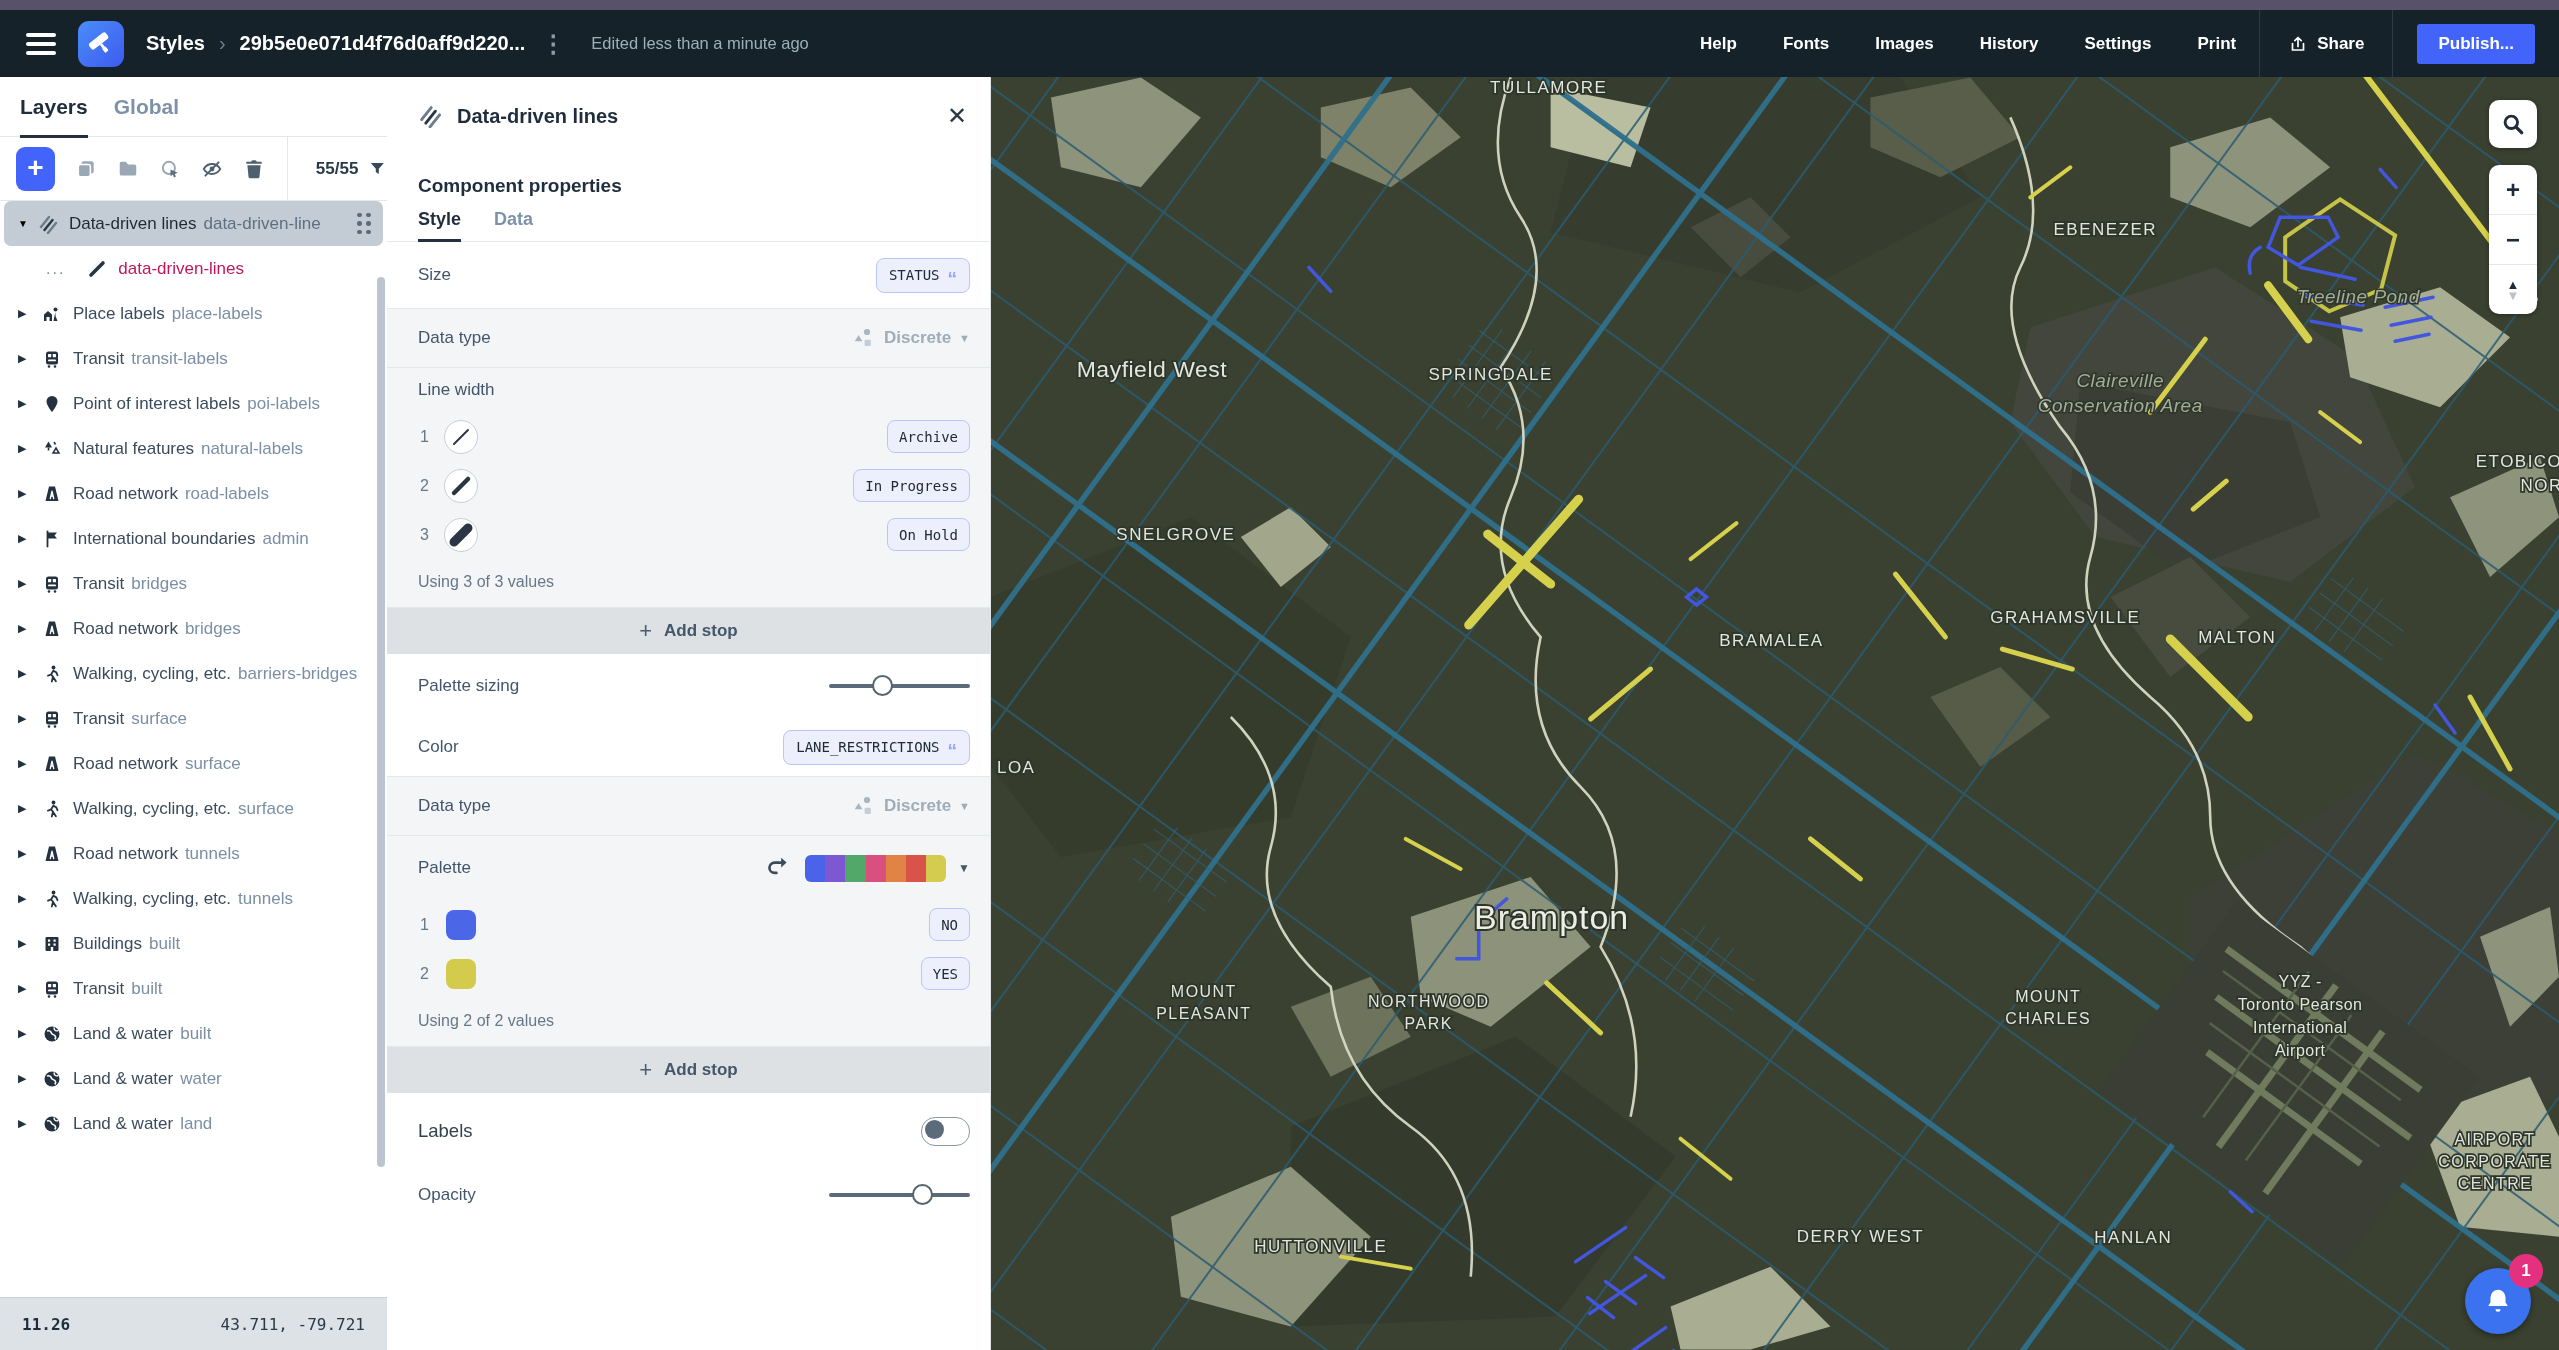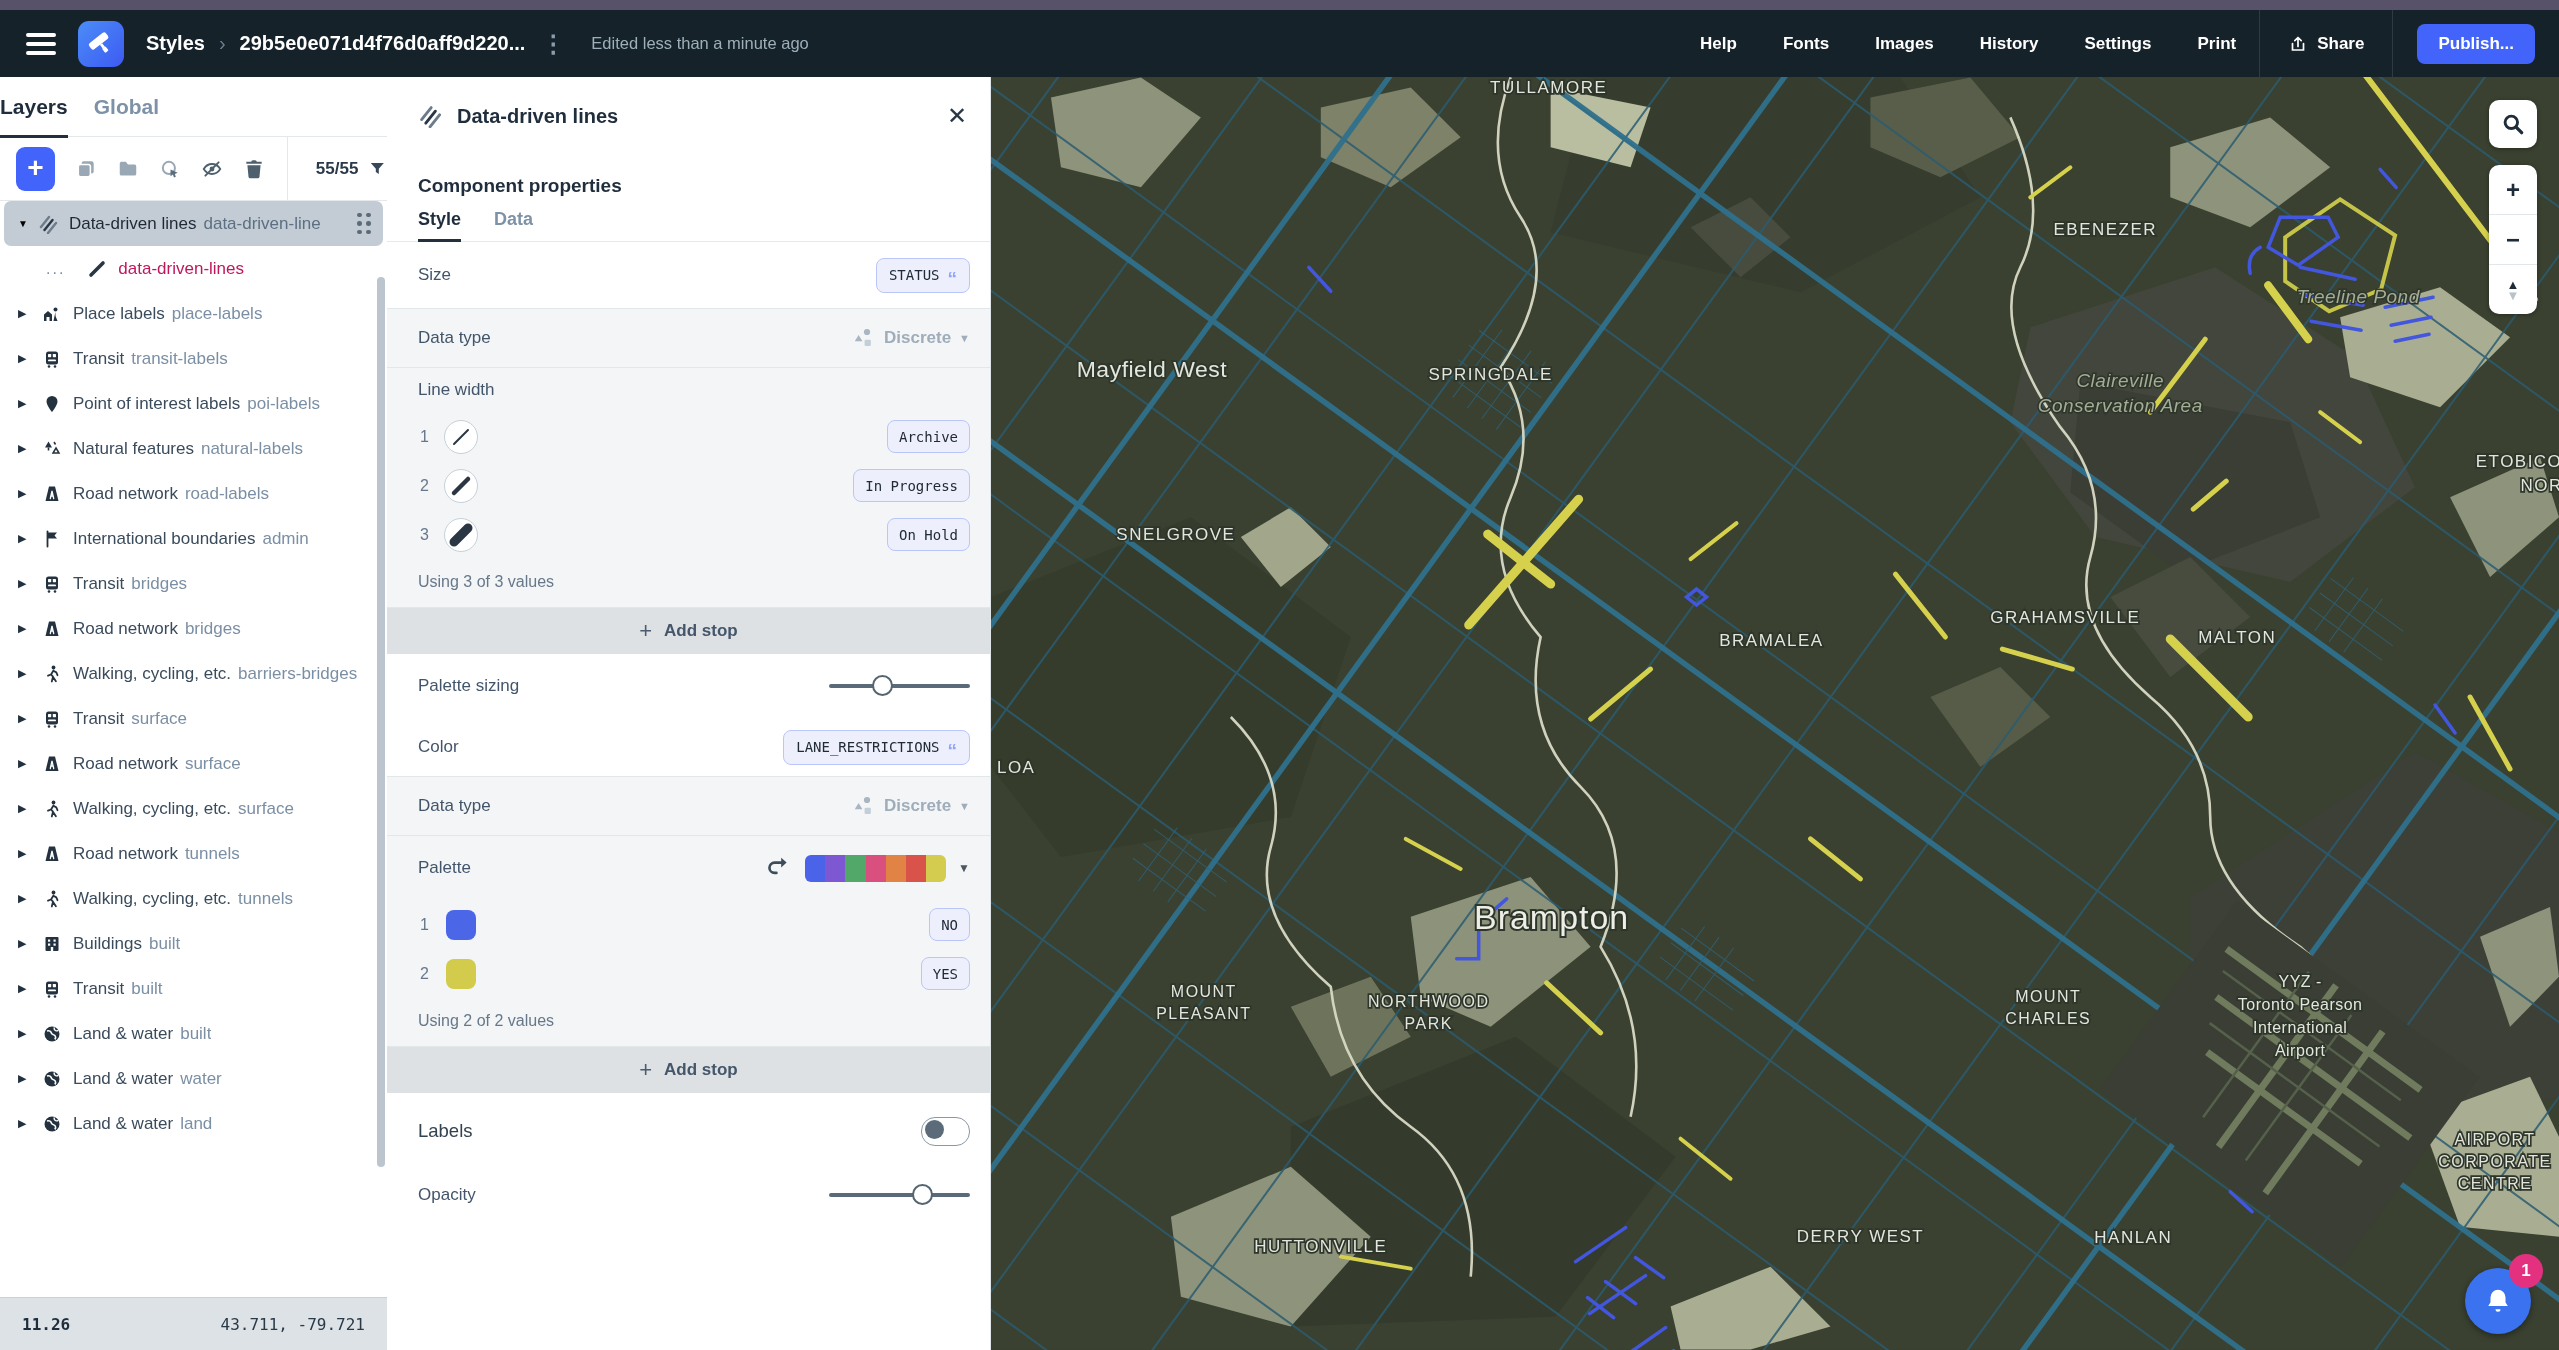--- a/index.html
+++ b/index.html
@@ -16,26 +16,26 @@
   .crumb{color:#fff;font-weight:700;font-size:20px;margin-left:22px;cursor:pointer;}
   .crumb-sep{color:#6d7f8e;font-size:20px;margin-left:14px;}
   #style-id{margin-left:14px;}
   #topbar-dots{color:#8b9dac;font-size:24px;margin-left:16px;letter-spacing:0;cursor:pointer;font-weight:700;}
   #edited{color:#9db0ba;font-size:16.5px;margin-left:26px;}
   #topnav{margin-left:auto;display:flex;align-items:center;height:100%;}
   .navitem{color:#fff;font-weight:600;font-size:17px;margin:0 23px;cursor:pointer;white-space:nowrap;}
   .tb-divider{width:1px;height:67px;background:#2c3b44;}
   #share-btn{display:flex;align-items:center;color:#fff;font-weight:600;font-size:17px;margin:0 28px;cursor:pointer;}
   #share-btn .ic{width:20px;height:20px;margin-right:9px;}
-  #publish-btn{background:#4264fb;color:#fff;font-weight:700;font-size:17px;border:none;border-radius:8px;
+  #publish-btn{background:#4264fb;color:#fff;font-weight:700;font-size:17px;border:none;border-radius:3px;
     padding:10px 21px;margin:0 24px 0 24px;cursor:pointer;white-space:nowrap;}
 
   
   #sidebar{position:absolute;left:0;top:77px;width:387px;height:1273px;background:#fff;border-right:1px solid #dfe4e7;}
-  #side-tabs{height:59px;border-bottom:1px solid #e4e8eb;display:flex;align-items:center;}
+  #side-tabs{height:59px;border-bottom:1px solid #e4e8eb;display:flex;align-items:center;padding-left:20px;}
   .side-tab{font-size:21px;font-weight:700;color:#7d92a8;margin-right:26px;cursor:pointer;height:100%;display:flex;align-items:center;position:relative;}
   .side-tab.active{color:#1f2d3d;}
   .side-tab.active:after{content:"";position:absolute;left:0;right:0;bottom:-2px;height:3px;background:#25303e;}
   #side-toolbar{height:63px;border-bottom:1px solid #e4e8eb;display:flex;align-items:center;}
   #add-layer-btn{width:44px;height:44px;margin-left:16px;background:#4264fb;border:none;border-radius:9px;color:#fff;
     font-size:28px;font-weight:700;display:flex;align-items:center;justify-content:center;cursor:pointer;padding-bottom:3px;}
   .tool-ic{width:26px;height:26px;margin-left:20px;cursor:pointer;}
   #tool-sep{width:1px;height:63px;background:#e4e8eb;margin-left:22px;}
   #layer-count{font-weight:700;font-size:17px;color:#2a3a4a;margin-left:28px;cursor:pointer;}
   #filter-ic{width:22px;height:22px;margin-left:10px;cursor:pointer;}

